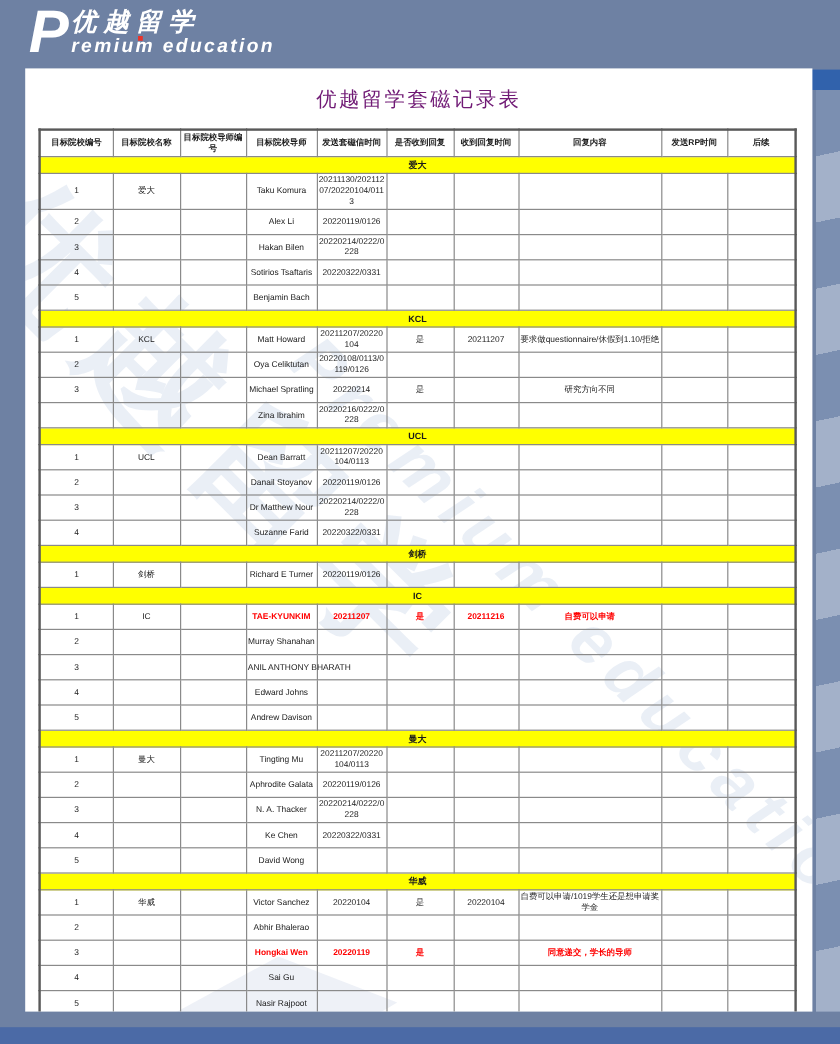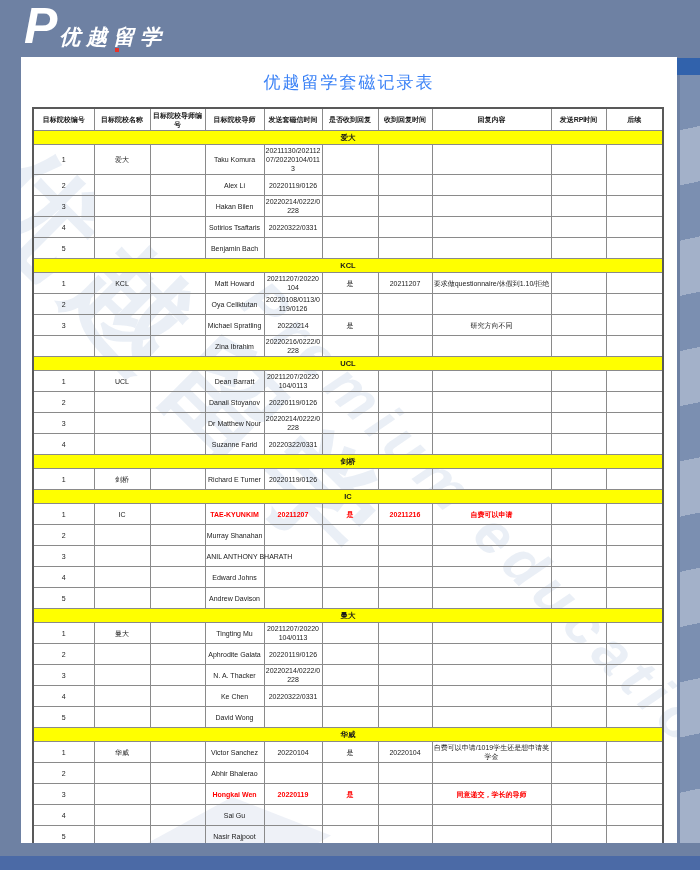--- a/index.html
+++ b/index.html
@@ -21,41 +21,42 @@
   .ribbon{position:absolute;left:680px;top:75px;width:20px;height:768px;
     background:repeating-linear-gradient(168deg,#7b8fb1 0 54px,#a3b1c9 54px 108px);}
   .bottombar{position:absolute;left:0;top:856px;width:700px;height:14px;background:#4b6aa6;}
   
   .wm{position:absolute;color:rgba(86,120,180,0.12);pointer-events:none;white-space:nowrap;}
   .wm1{font-size:115px;font-weight:bold;left:30px;top:60px;transform:rotate(45deg);transform-origin:left top;letter-spacing:18px;}
   .wm2{font-size:58px;font-weight:bold;font-style:italic;left:255px;top:210px;transform:rotate(45deg);transform-origin:left top;letter-spacing:8px;}
   .wm3{position:absolute;left:90px;top:740px;width:220px;height:110px;
     background:rgba(86,120,180,0.10);clip-path:polygon(0 60%,55% 0,100% 35%,45% 100%);}
   
-  .title{margin:14px 0 0 0;text-align:center;font-size:17px;letter-spacing:2px;color:#3b82f6;font-weight:400;}
+  .title{margin:14px 0 0 0;text-align:center;font-size:17px;letter-spacing:2px;color:#701a75;font-weight:400;}
   
   table{border-collapse:collapse;table-layout:fixed;width:630px;margin:13px 16px 0 11px;
     border:2px solid #595959;position:relative;z-index:2;}
   col.c0{width:61px}col.c1{width:56px}col.c2{width:55px}col.c3{width:59px}col.c4{width:58px}
   col.c5{width:56px}col.c6{width:54px}col.c7{width:119px}col.c8{width:55px}col.c9{width:57px}
   th,td{border:1px solid #8a8a8a;text-align:center;vertical-align:middle;padding:1px 1px;
     color:#1a1a1a;overflow:visible;}
   th{font-size:7px;line-height:9px;font-weight:bold;height:19px;background:#fff;}
   td{font-size:7px;line-height:9px;height:18px;word-break:break-all;}
   tr.band td{background:#ffff00;font-weight:bold;font-size:7.5px;height:11px;word-break:normal;}
   td .nowrap{white-space:nowrap;}
   td.red{color:#ff0000;font-weight:bold;}
 </style>
 </head>
 <body>
 
 <div class="logo">
   <span class="p">P</span>
   <span class="txt">
     <span class="cn">优越留学</span>
+    <span class="en">remium education</span>
     <span class="dot"></span>
   </span>
 </div>
 
 <div class="toprect"></div>
 <div class="ribbon"></div>
 <div class="bottombar"></div>
 
 <div class="page">
   <div class="wm wm1">优越留学</div>

